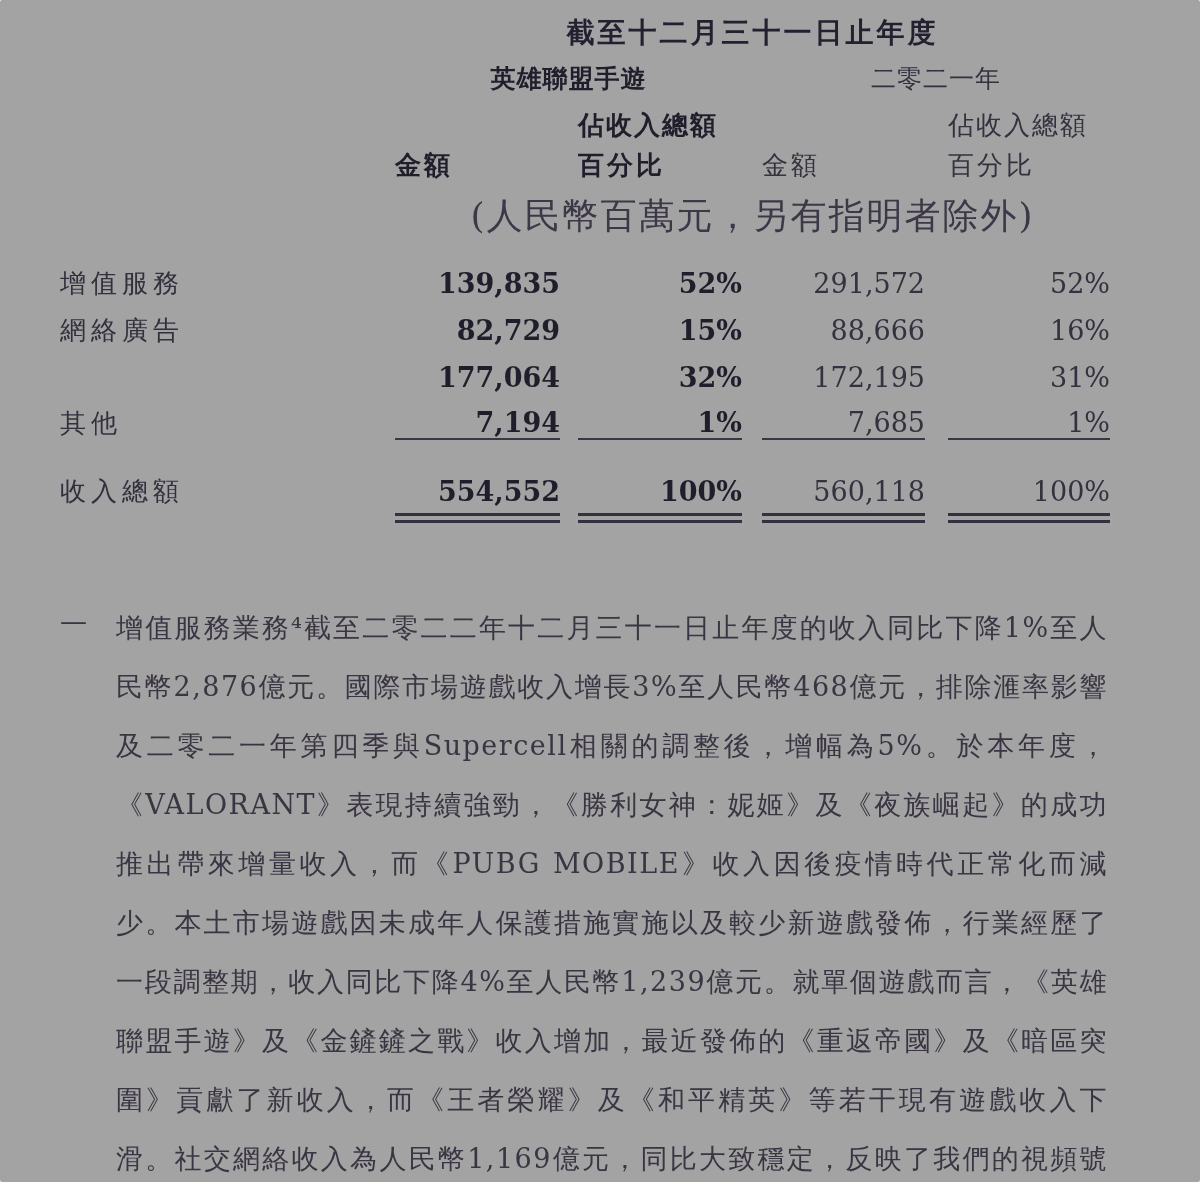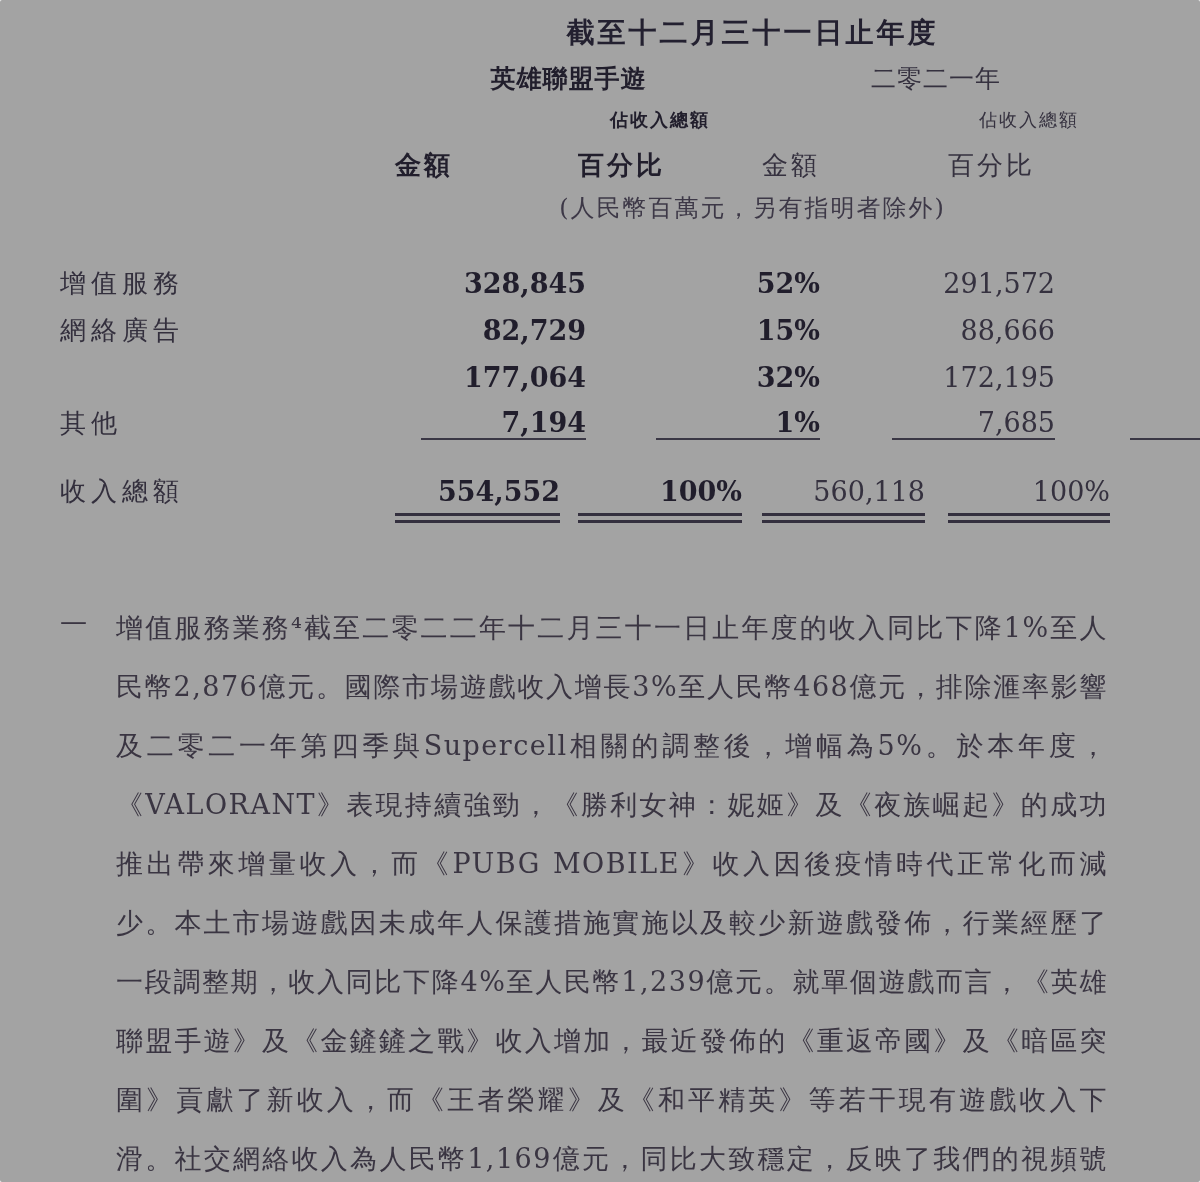--- a/index.html
+++ b/index.html
@@ -18,31 +18,31 @@
   .cp2 { grid-column:8; }
   .g1  { grid-column:2/5; }
   .g2  { grid-column:6/9; }
   .gall{ grid-column:2/9; }
 
   .r-title { height:32px; }
   .r-years { height:30px; margin-top:16px; }
   .r-share { height:28px; margin-top:16px; }
   .r-sub   { height:28px; margin-top:12px; }
   .r-note  { height:30px; margin-top:16px; }
-  .r-data  { height:47px; align-items:center;gap:26px; }
+  .r-data  { height:47px; align-items:center; }
   .r-data-first { margin-top:38px; }
   .r-data-last  { height:44px; }
   .r-total { height:44px; margin-top:24px; align-items:center; }
   .r-rule  { height:10px; }
 
   .title { text-align:center; font-weight:bold; font-size:28px; letter-spacing:3px; color:#232030; }
   .year  { text-align:center; font-size:25px; letter-spacing:1px; }
-  .share { text-align:center; font-size:18px; letter-spacing:2px; }
+  .share { text-align:left; font-size:26px; letter-spacing:2px; }
   .subh  { text-align:left; font-size:26px; letter-spacing:3px; }
-  .note  { text-align:center; font-size:24px; letter-spacing:2px; color:#3d3847; }
+  .note  { text-align:center; font-size:36px; letter-spacing:2px; color:#3d3847; }
 
   .lab { font-size:26px; letter-spacing:5px; color:#332f3d; }
   .num { text-align:right; font-size:27px; font-variant-numeric:tabular-nums; }
   .b   { font-weight:bold; color:#211e2c; }
   .r21 { color:#35313f; }
 
   .ul  { border-bottom:2px solid #3a3745; }
   .dbl { border-top:3px solid #34303f; border-bottom:3px solid #34303f; }
 
   
@@ -78,21 +78,21 @@
       <div class="ca2 subh r21">金額</div>
       <div class="cp2 subh r21">百分比</div>
     </div>
 
     <div class="trow r-note">
       <div class="gall note">(人民幣百萬元，另有指明者除外)</div>
     </div>
 
     <div class="trow r-data r-data-first">
       <div class="cl lab">增值服務</div>
-      <div class="ca1 num b">328,845</div>
+      <div class="ca1 num b">139,835</div>
       <div class="cp1 num b">52%</div>
       <div class="ca2 num r21">291,572</div>
       <div class="cp2 num r21">52%</div>
     </div>
 
     <div class="trow r-data">
       <div class="cl lab">網絡廣告</div>
       <div class="ca1 num b">82,729</div>
       <div class="cp1 num b">15%</div>
       <div class="ca2 num r21">88,666</div>

